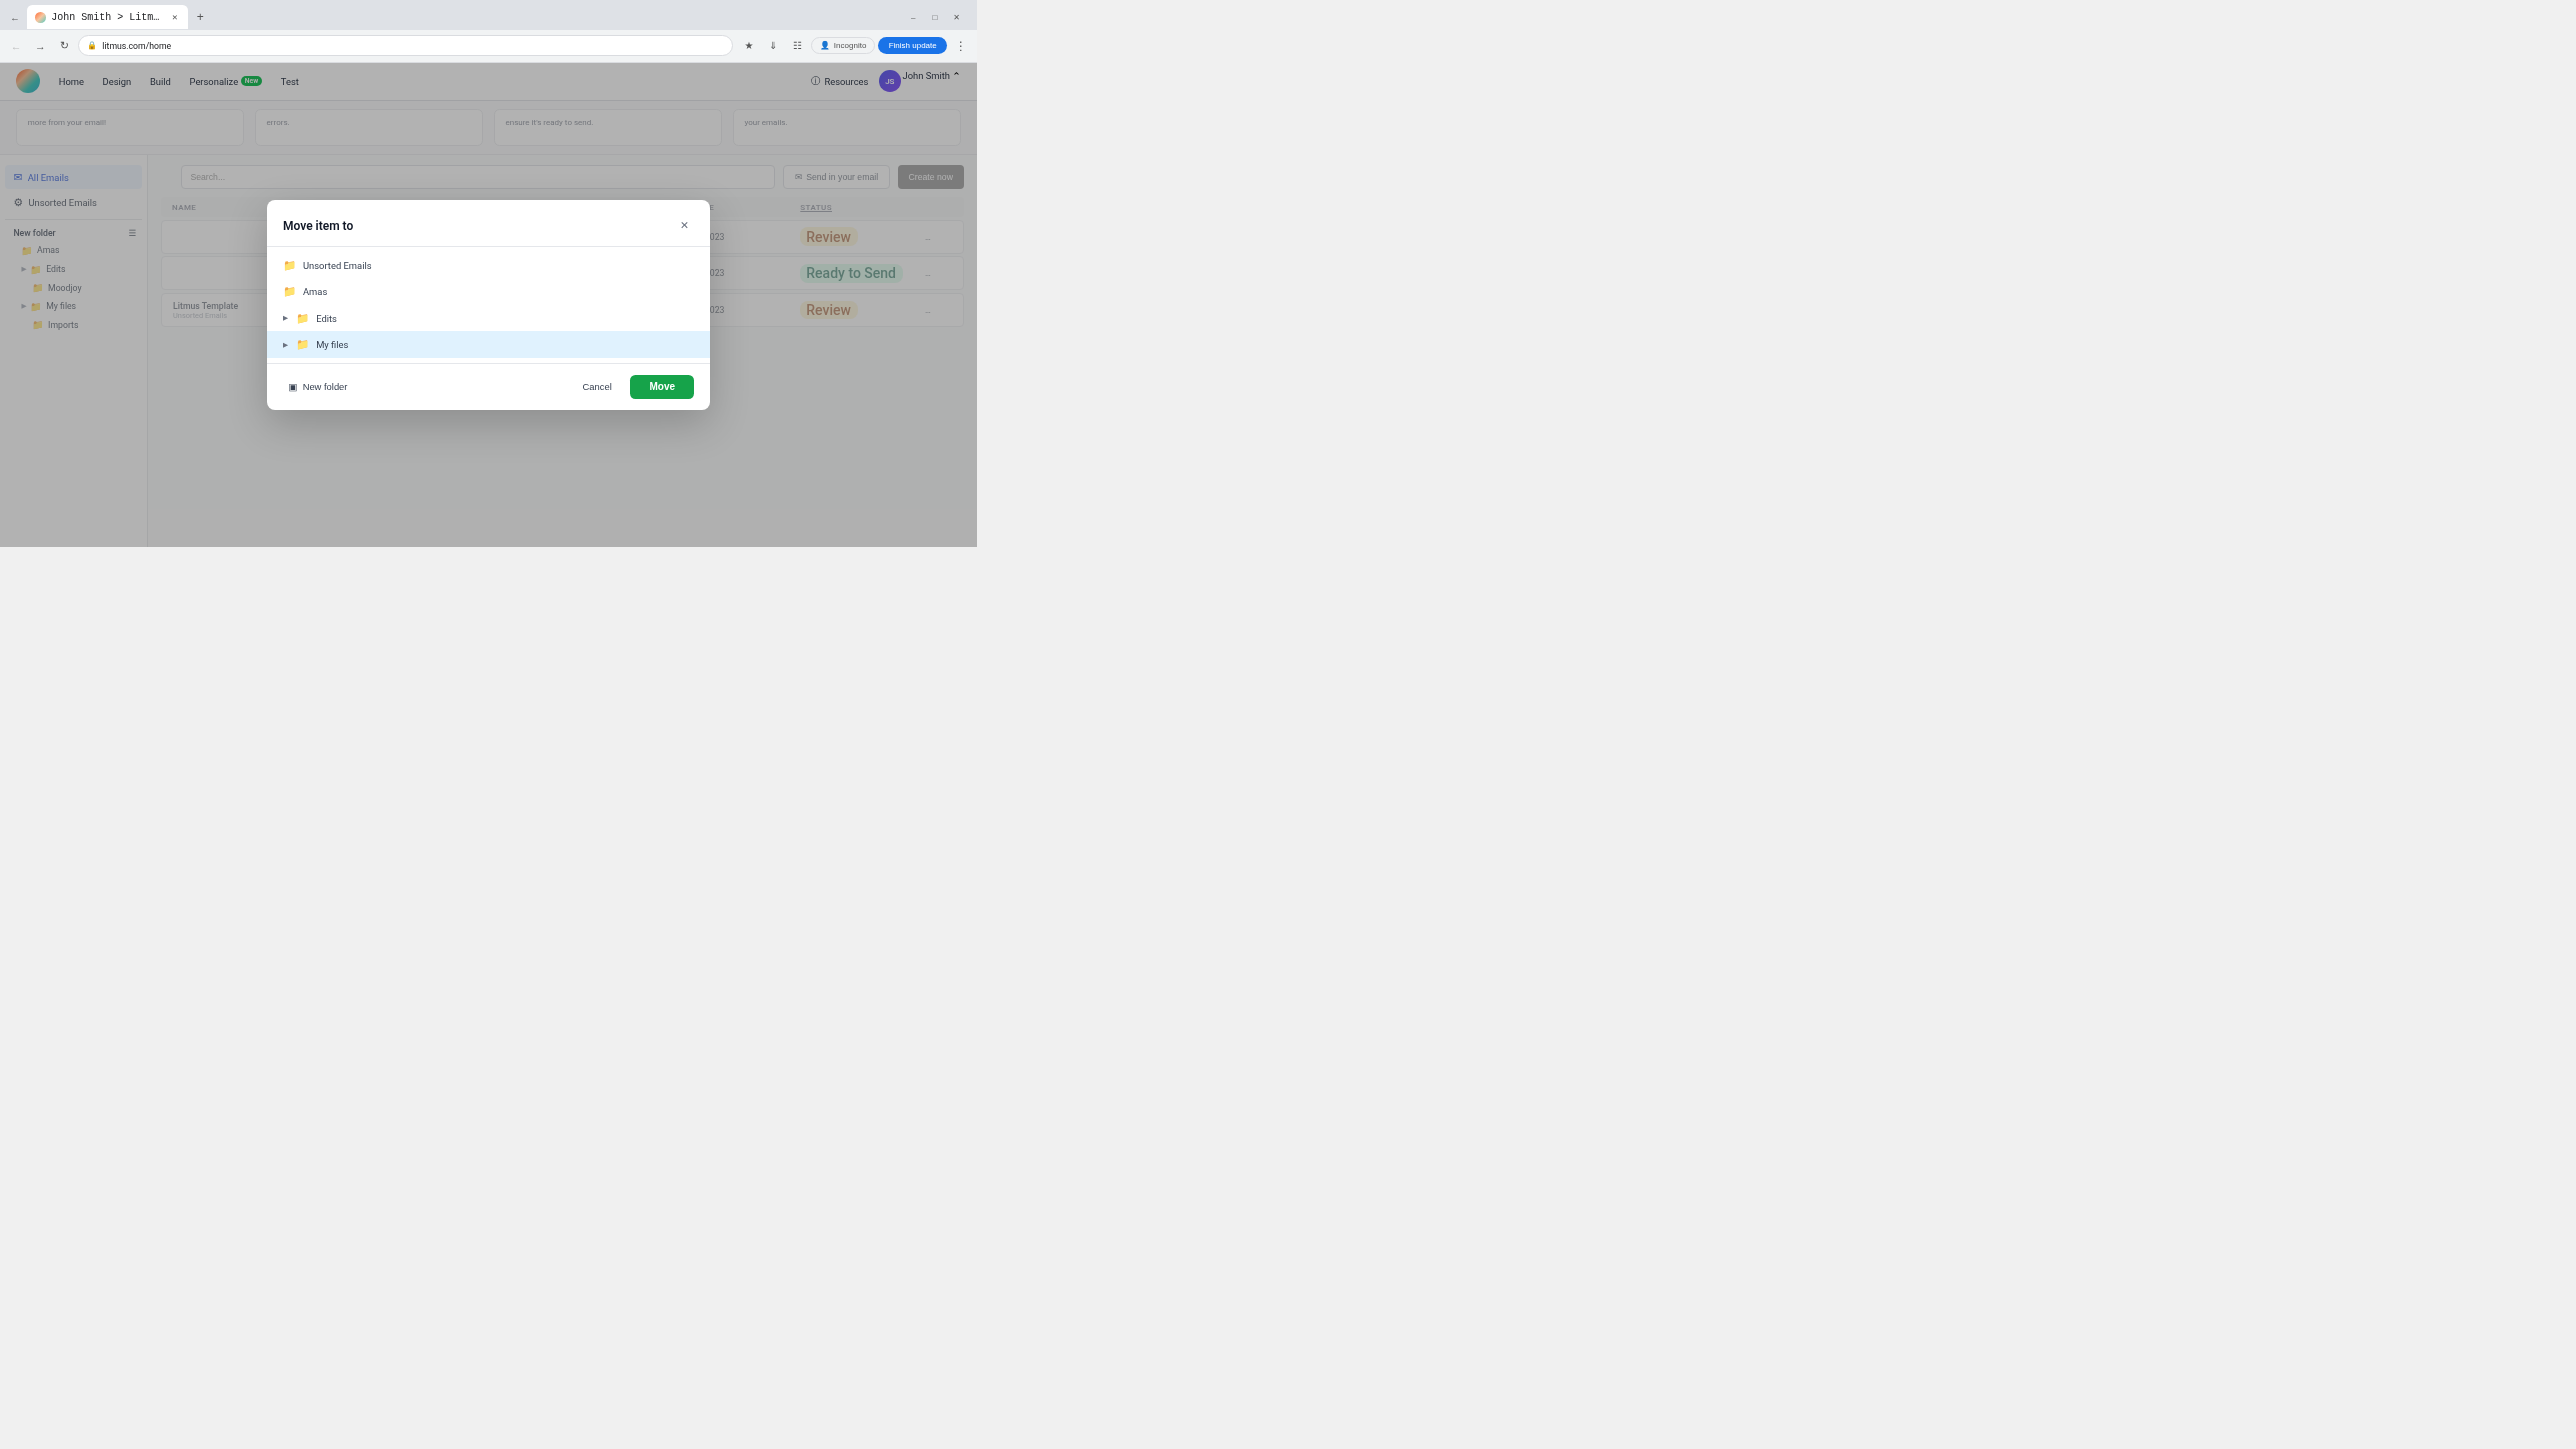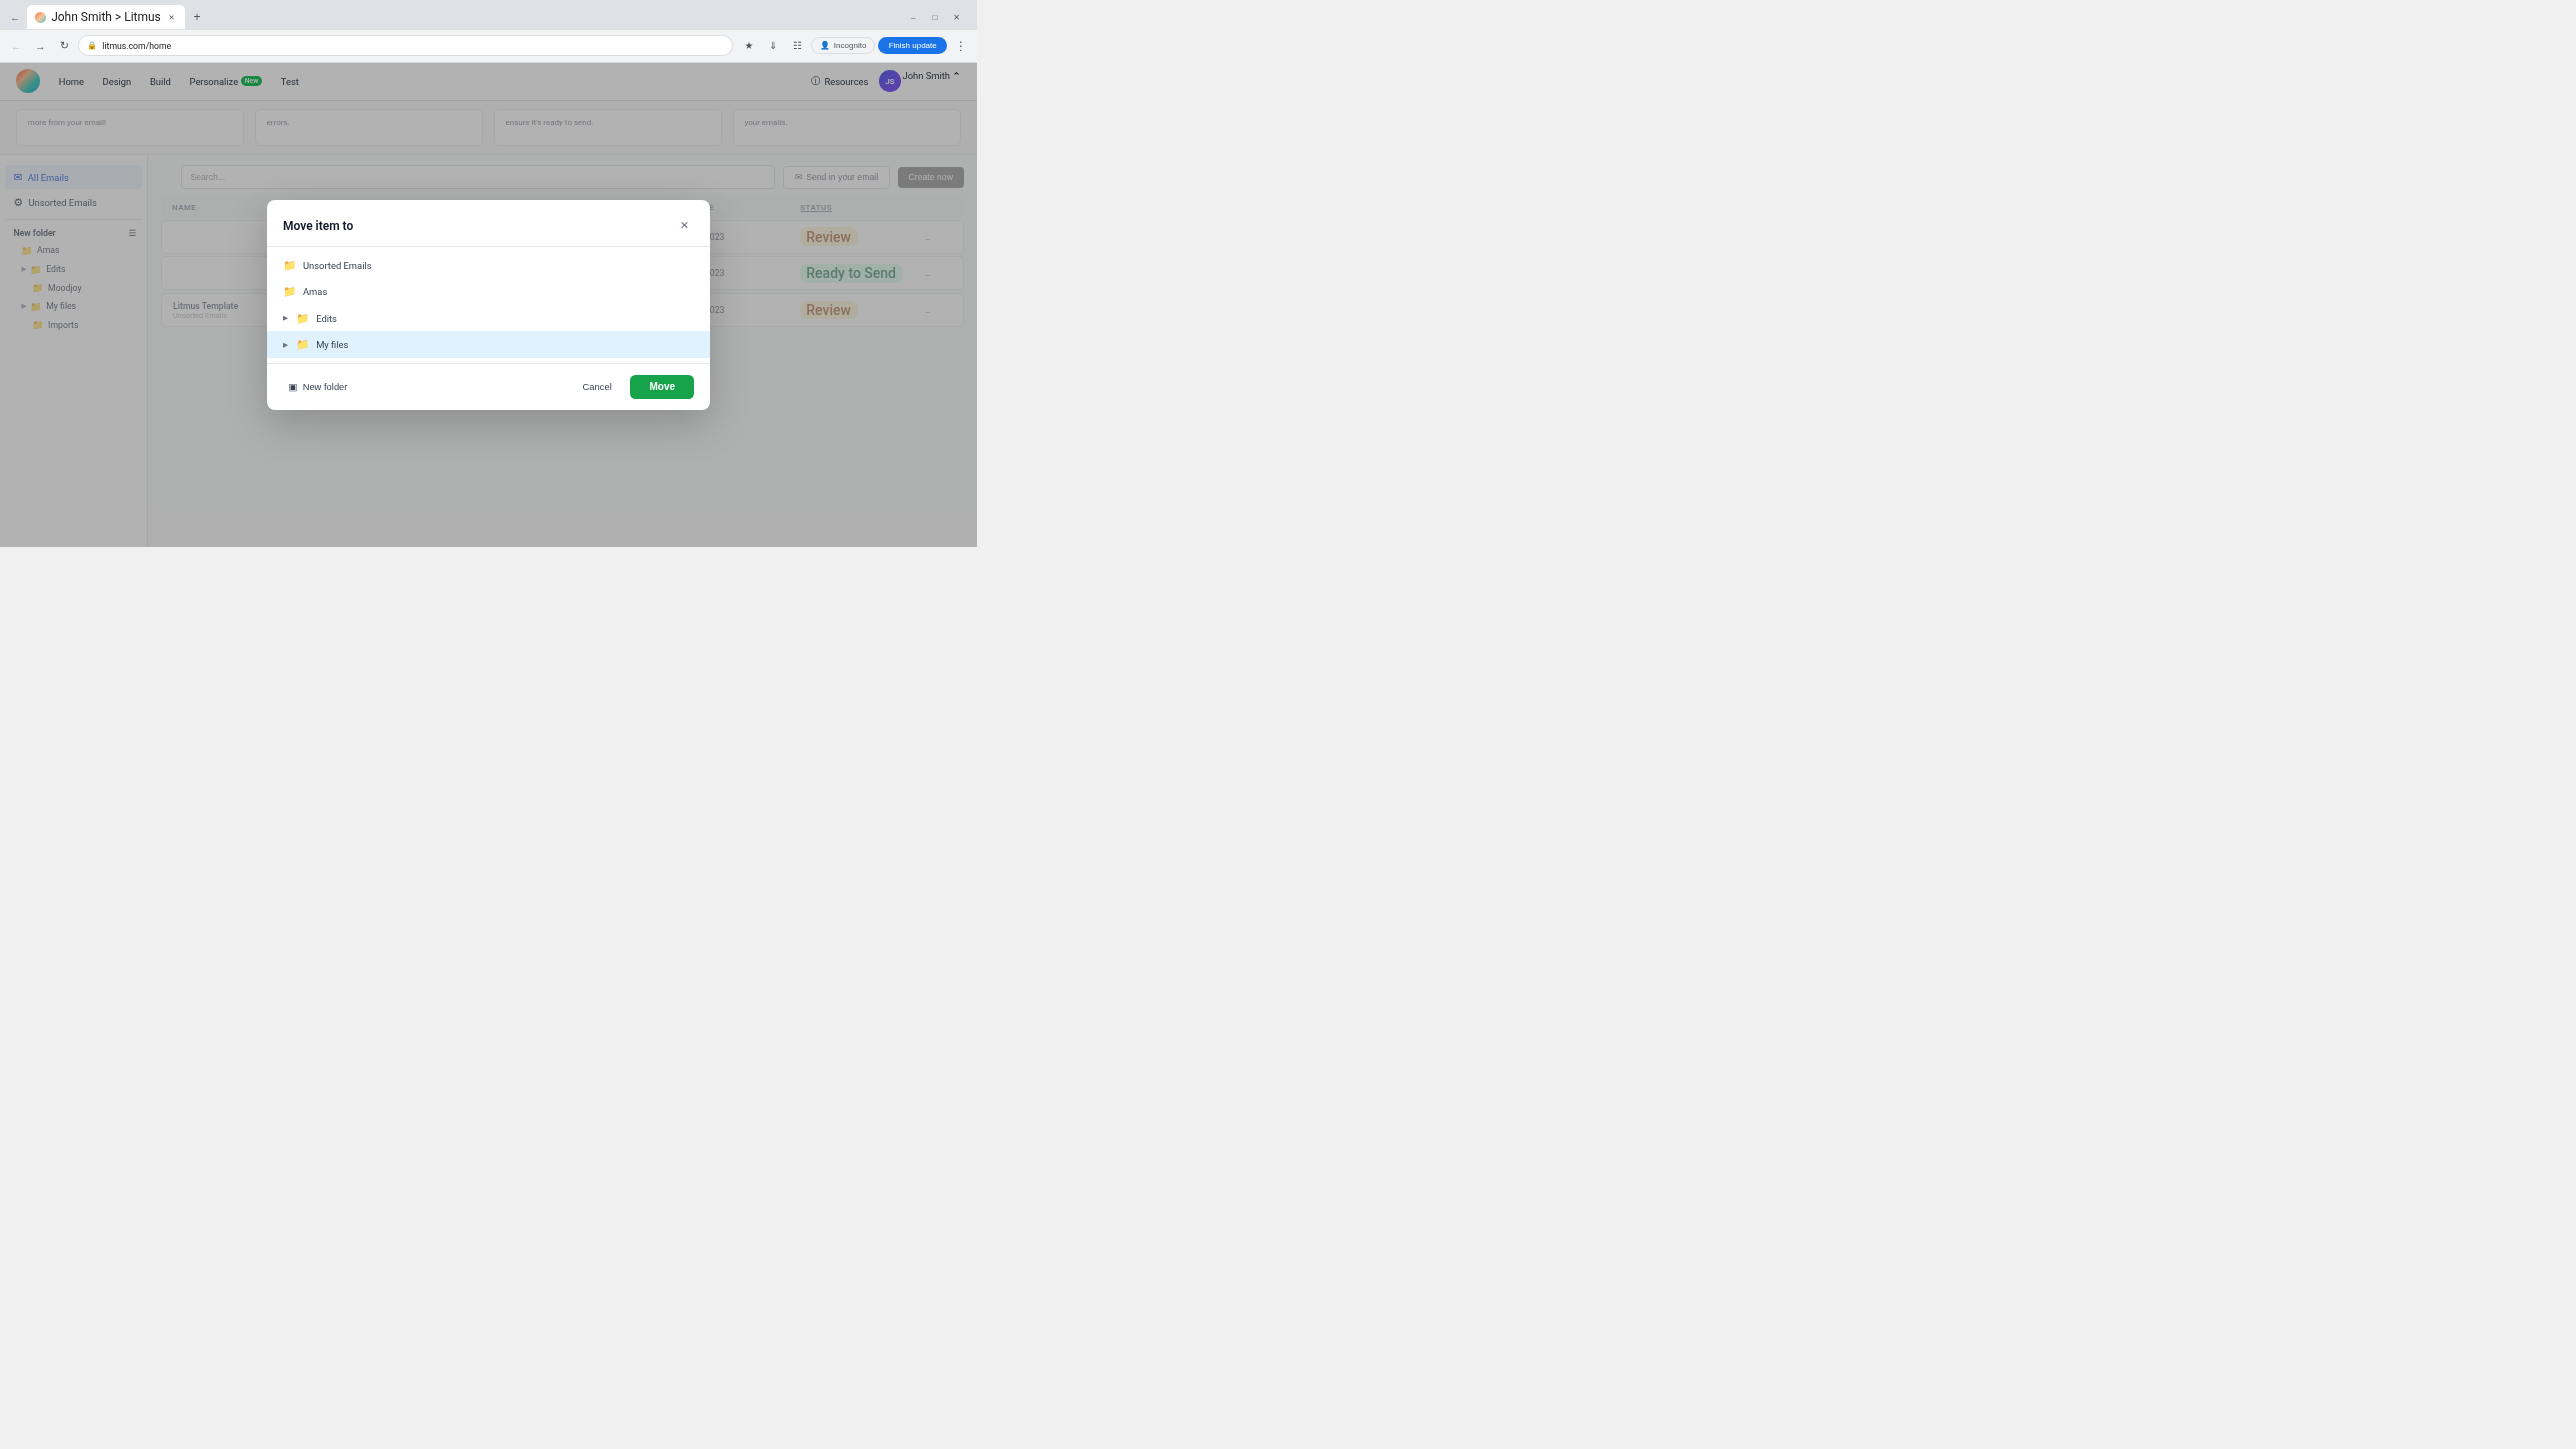--- a/index.html
+++ b/index.html
@@ -68,21 +68,22 @@
       border-radius: 50%;
       background: linear-gradient(135deg, #ff6b35 0%, #f7c59f 50%, #4ecdc4 100%);
       flex-shrink: 0;
     }
 
     .tab-title {
       flex: 1;
       white-space: nowrap;
       overflow: hidden;
       text-overflow: ellipsis;
-      font-size: 12px;
+      font-size: 10px;
+      font-family: Liberation Mono, monospace;
     }
 
     .tab-close {
       width: 10.7px;
       height: 10.7px;
       border-radius: 50%;
       display: flex;
       align-items: center;
       justify-content: center;
       font-size: 7.4px;
@@ -586,21 +587,20 @@
       padding: 1.3px 6.7px;
       border-radius: 8px;
       font-size: 14px;
       font-weight: 500;
     }
     .status-review { background: #fef3c7; color: #92400e; }
     .status-ready { background: #d1fae5; color: #065f46; }
 
     .search-toolbar {
       display: flex;
-      align-items: center;
       gap: 8px;
       margin-bottom: 8px;
       padding-left: 20px;
     }
 
     .search-input {
       flex: 1;
       height: 24px;
       border: 0.7px solid #d1d5db;
       border-radius: 4px;

